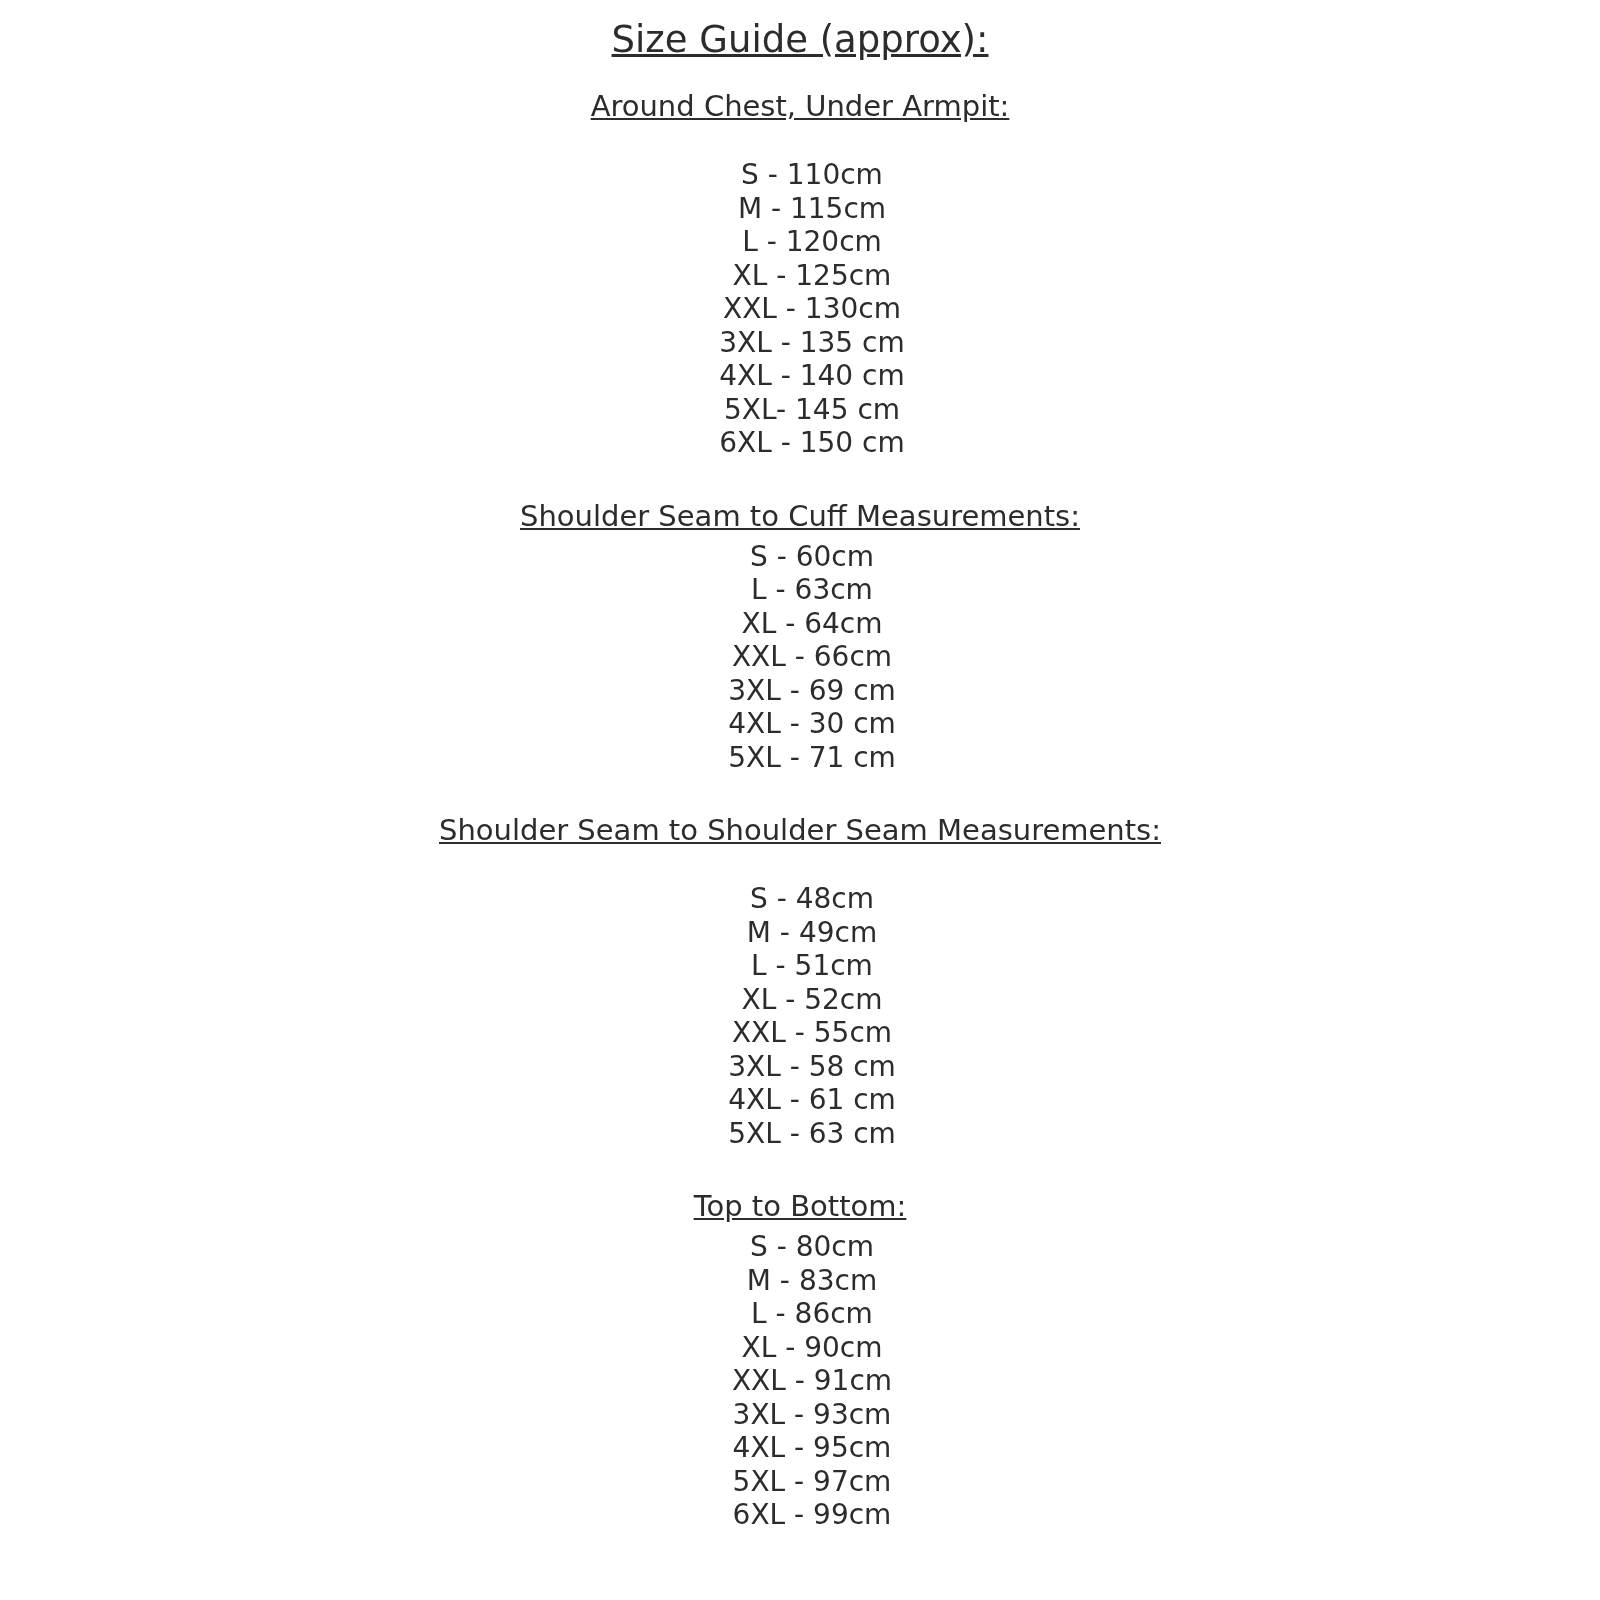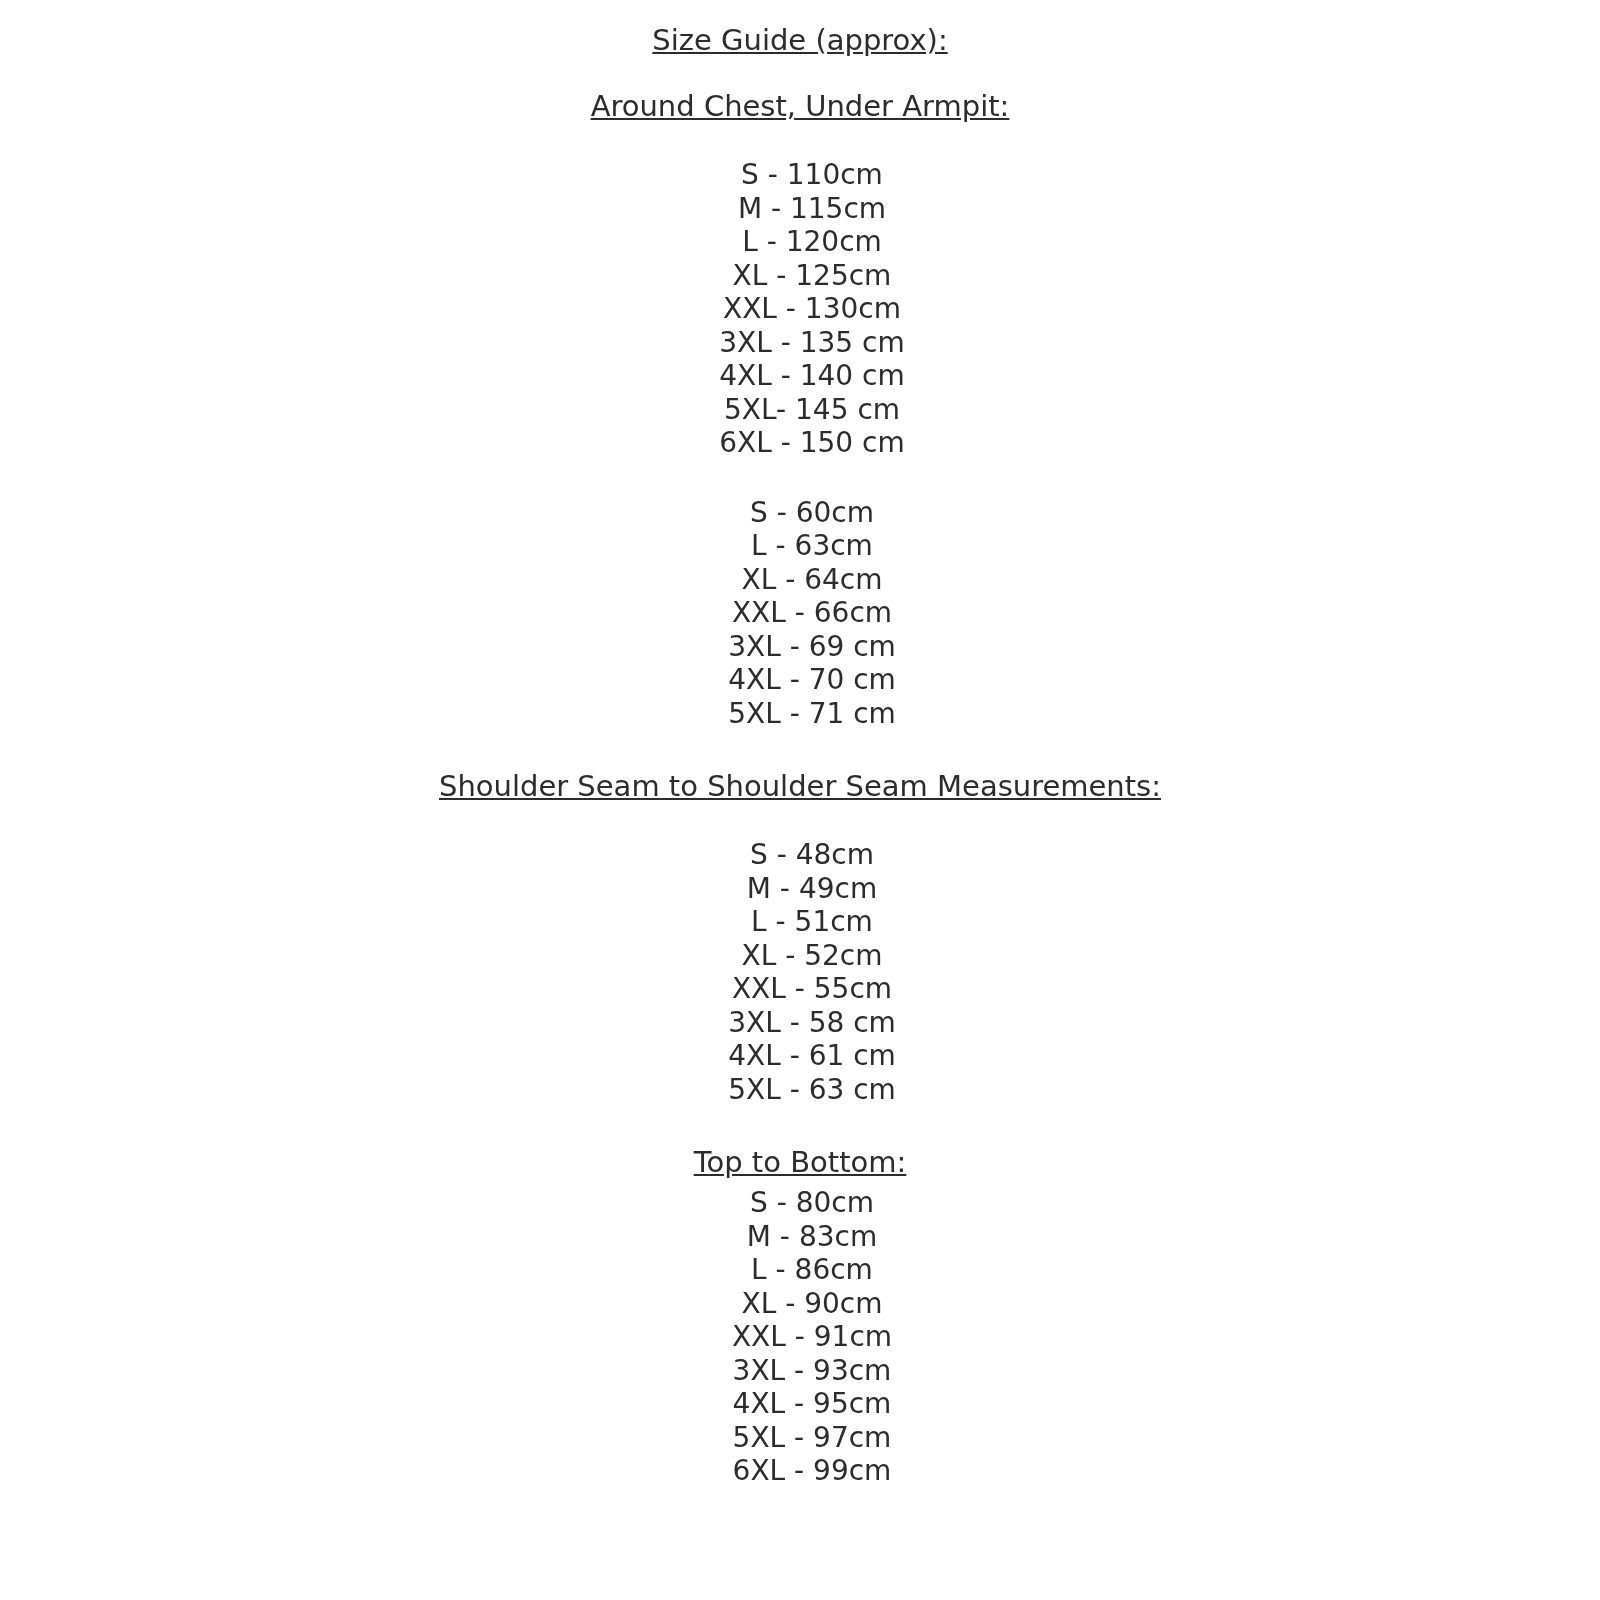--- a/index.html
+++ b/index.html
@@ -14,21 +14,21 @@
     color: #2c2c2c;
     overflow: hidden;
   }
   .page {
     width: 1600px;
     box-sizing: border-box;
     padding-top: 18px;
     text-align: center;
   }
   .title {
-    font-size: 29px;
+    font-size: 37px;
     line-height: 44px;
     text-decoration: underline;
     margin-bottom: 22px;
   }
   .section-heading {
     font-size: 29px;
     line-height: 44px;
     text-decoration: underline;
   }
   .rows {
@@ -62,28 +62,29 @@
       <div class="row">3XL - 135 cm</div>
       <div class="row">4XL - 140 cm</div>
       <div class="row">5XL- 145 cm</div>
       <div class="row">6XL - 150 cm</div>
     </div>
   </div>
 
   <div class="gap-lg"></div>
 
   <div class="section">
+    <div class="section-heading">Shoulder Seam to Cuff Measurements:</div>
     <div class="heading-gap"></div>
     <div class="rows">
       <div class="row">S - 60cm</div>
       <div class="row">L - 63cm</div>
       <div class="row">XL - 64cm</div>
       <div class="row">XXL - 66cm</div>
       <div class="row">3XL - 69 cm</div>
-      <div class="row">4XL - 70 cm</div>
+      <div class="row">4XL - 30 cm</div>
       <div class="row">5XL - 71 cm</div>
     </div>
   </div>
 
   <div class="gap-lg"></div>
 
   <div class="section">
     <div class="section-heading">Shoulder Seam to Shoulder Seam Measurements:</div>
     <div class="gap-md"></div>
     <div class="rows">

